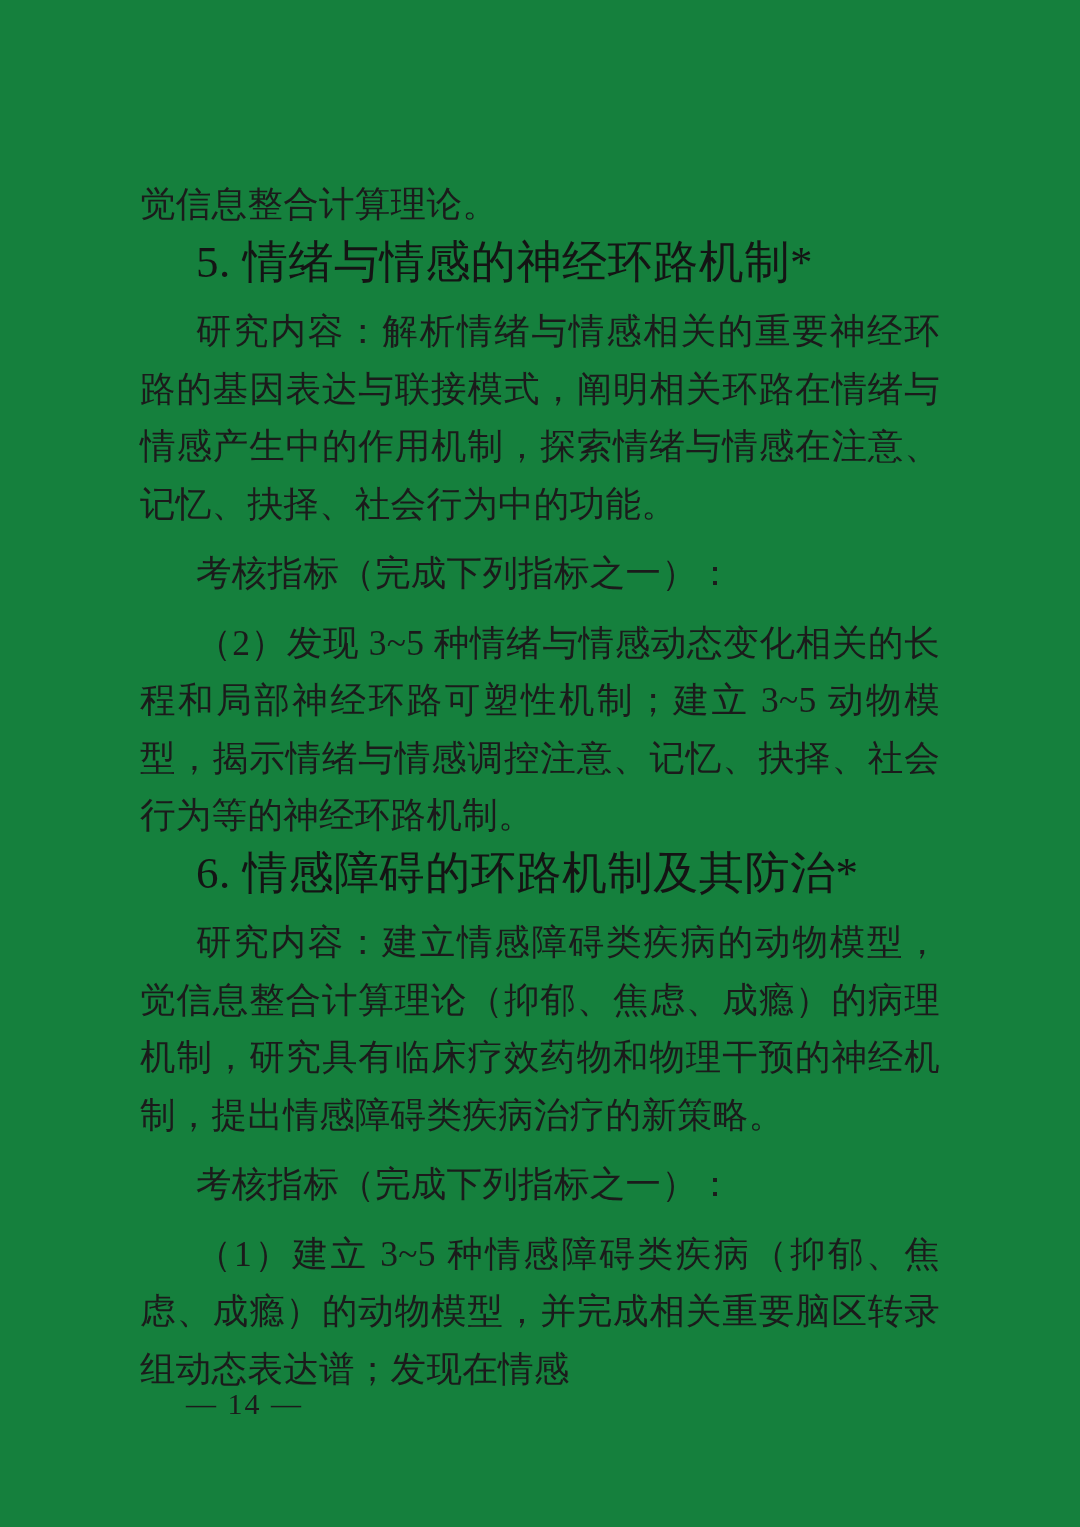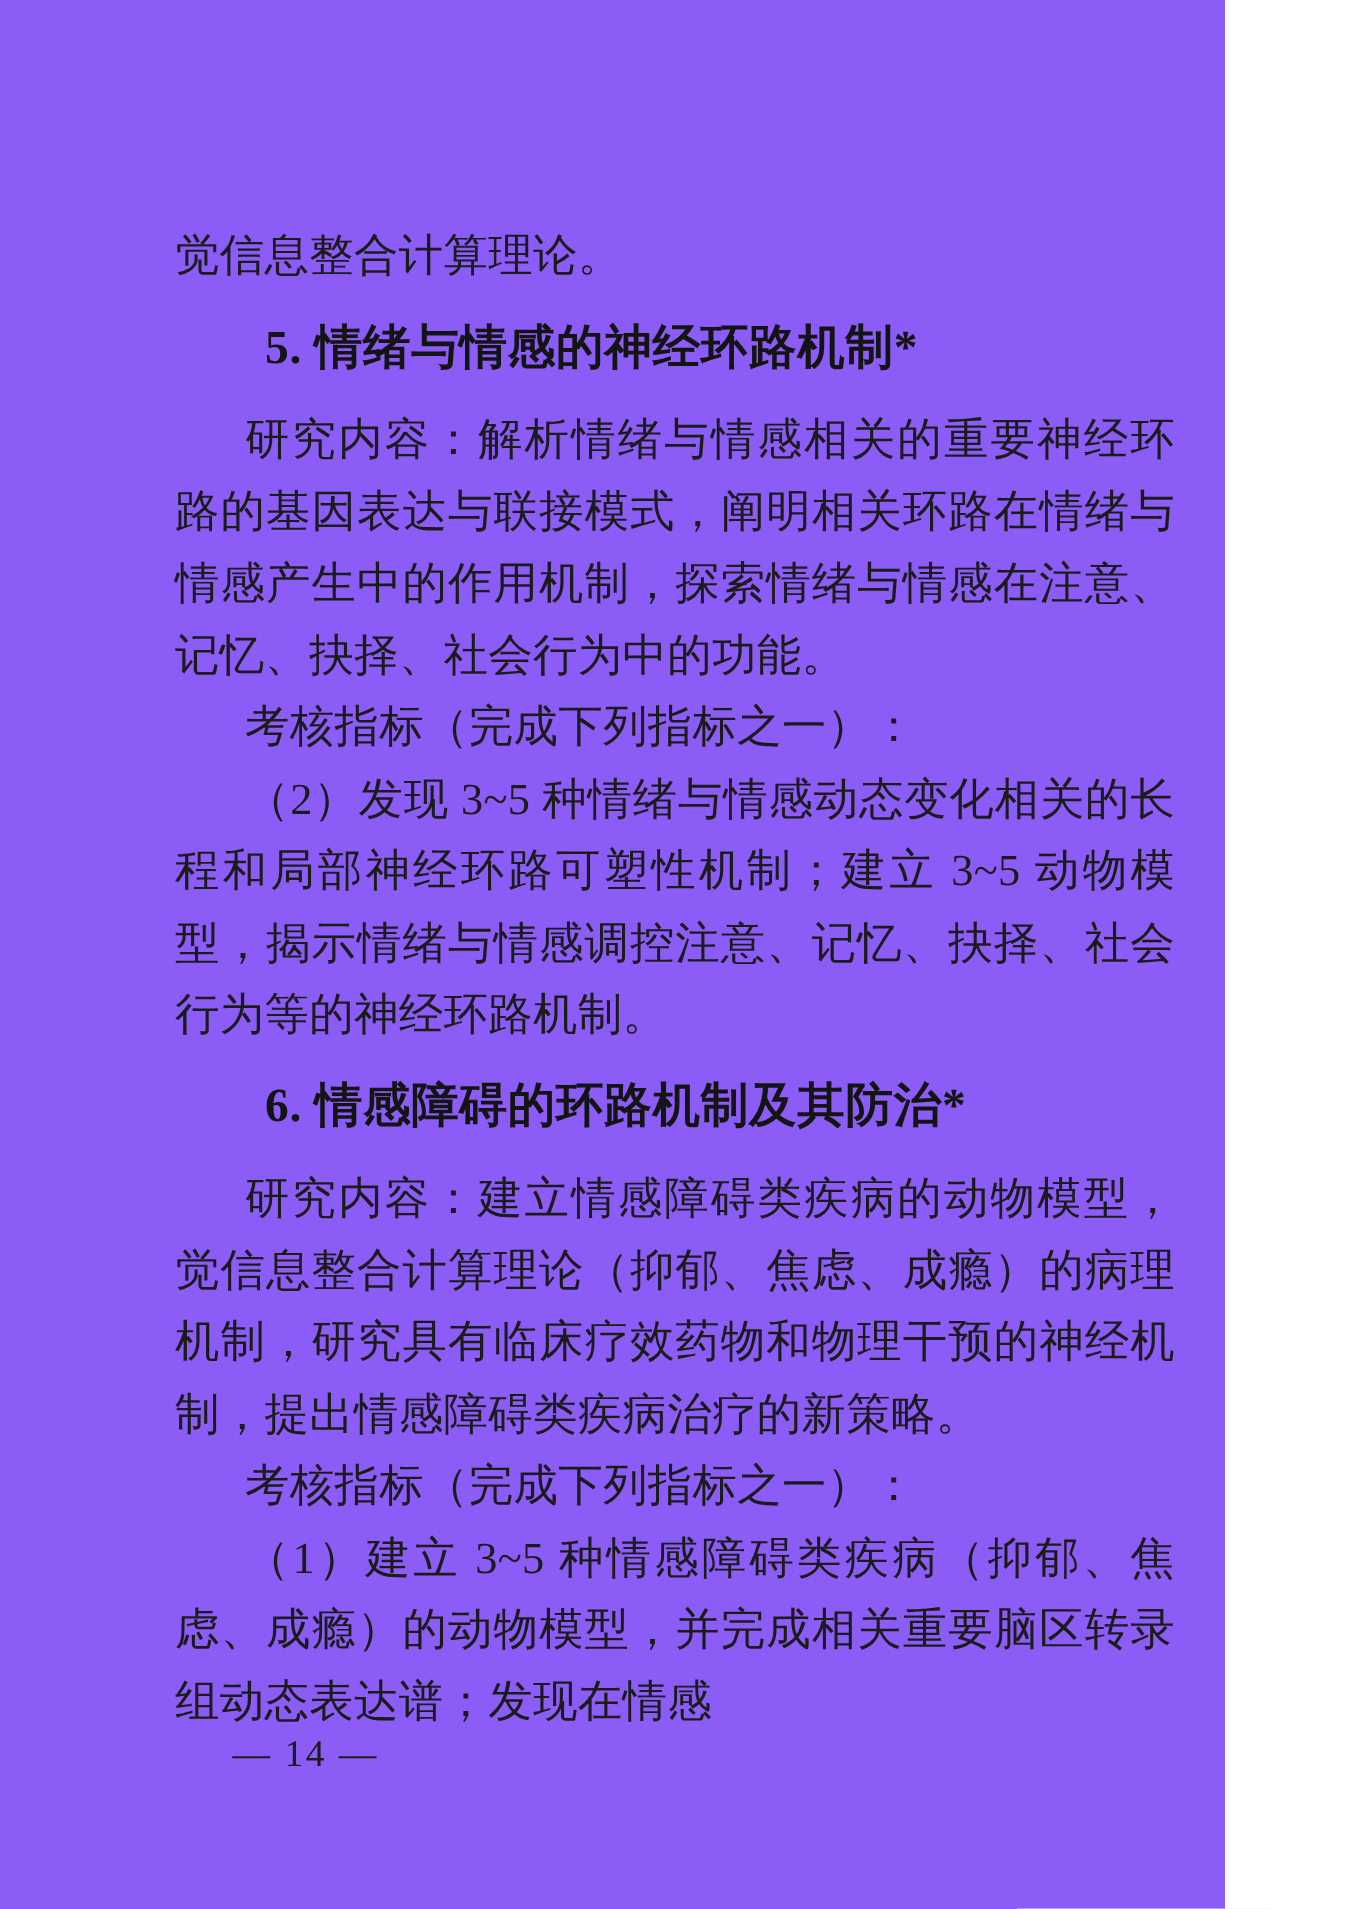--- a/index.html
+++ b/index.html
@@ -13,23 +13,23 @@
     position: relative;
     overflow: hidden;
     font-family: "Liberation Serif", "DejaVu Serif", serif;
     color: #1b1b1b;
   }
 
   .page {
     position: absolute;
     left: 0;
     top: 0;
-    width: 980px;
+    width: 1080px;
     height: 1527px;
-    background: #8b5cf6;
+    background: #15803d;
   }
 
   
   .content {
     position: absolute;
     left: 140px;
     top: 176px;
     width: 800px;
   }
 
@@ -43,33 +43,34 @@
     text-indent: 0;
     letter-spacing: 0.3px;
     word-spacing: 0;
     color: #1b1b1b;
     font-weight: 400;
     -webkit-font-smoothing: antialiased;
   }
 
   .para.indent {
     text-indent: 56px;
+    margin-top: 12px;
   }
 
   
   .para.flush {
     text-indent: 0;
   }
 
   
   .heading {
-    margin: 16px;
-    font-size: 38px;
+    margin: 0;
+    font-size: 45px;
     line-height: 57.5px;
-    font-weight: 700;
+    font-weight: 400;
     text-indent: 56px;
     text-align: left;
     letter-spacing: 0.6px;
     color: #141414;
   }
 
   .footer {
     position: absolute;
     left: 140px;
     top: 1384px;

